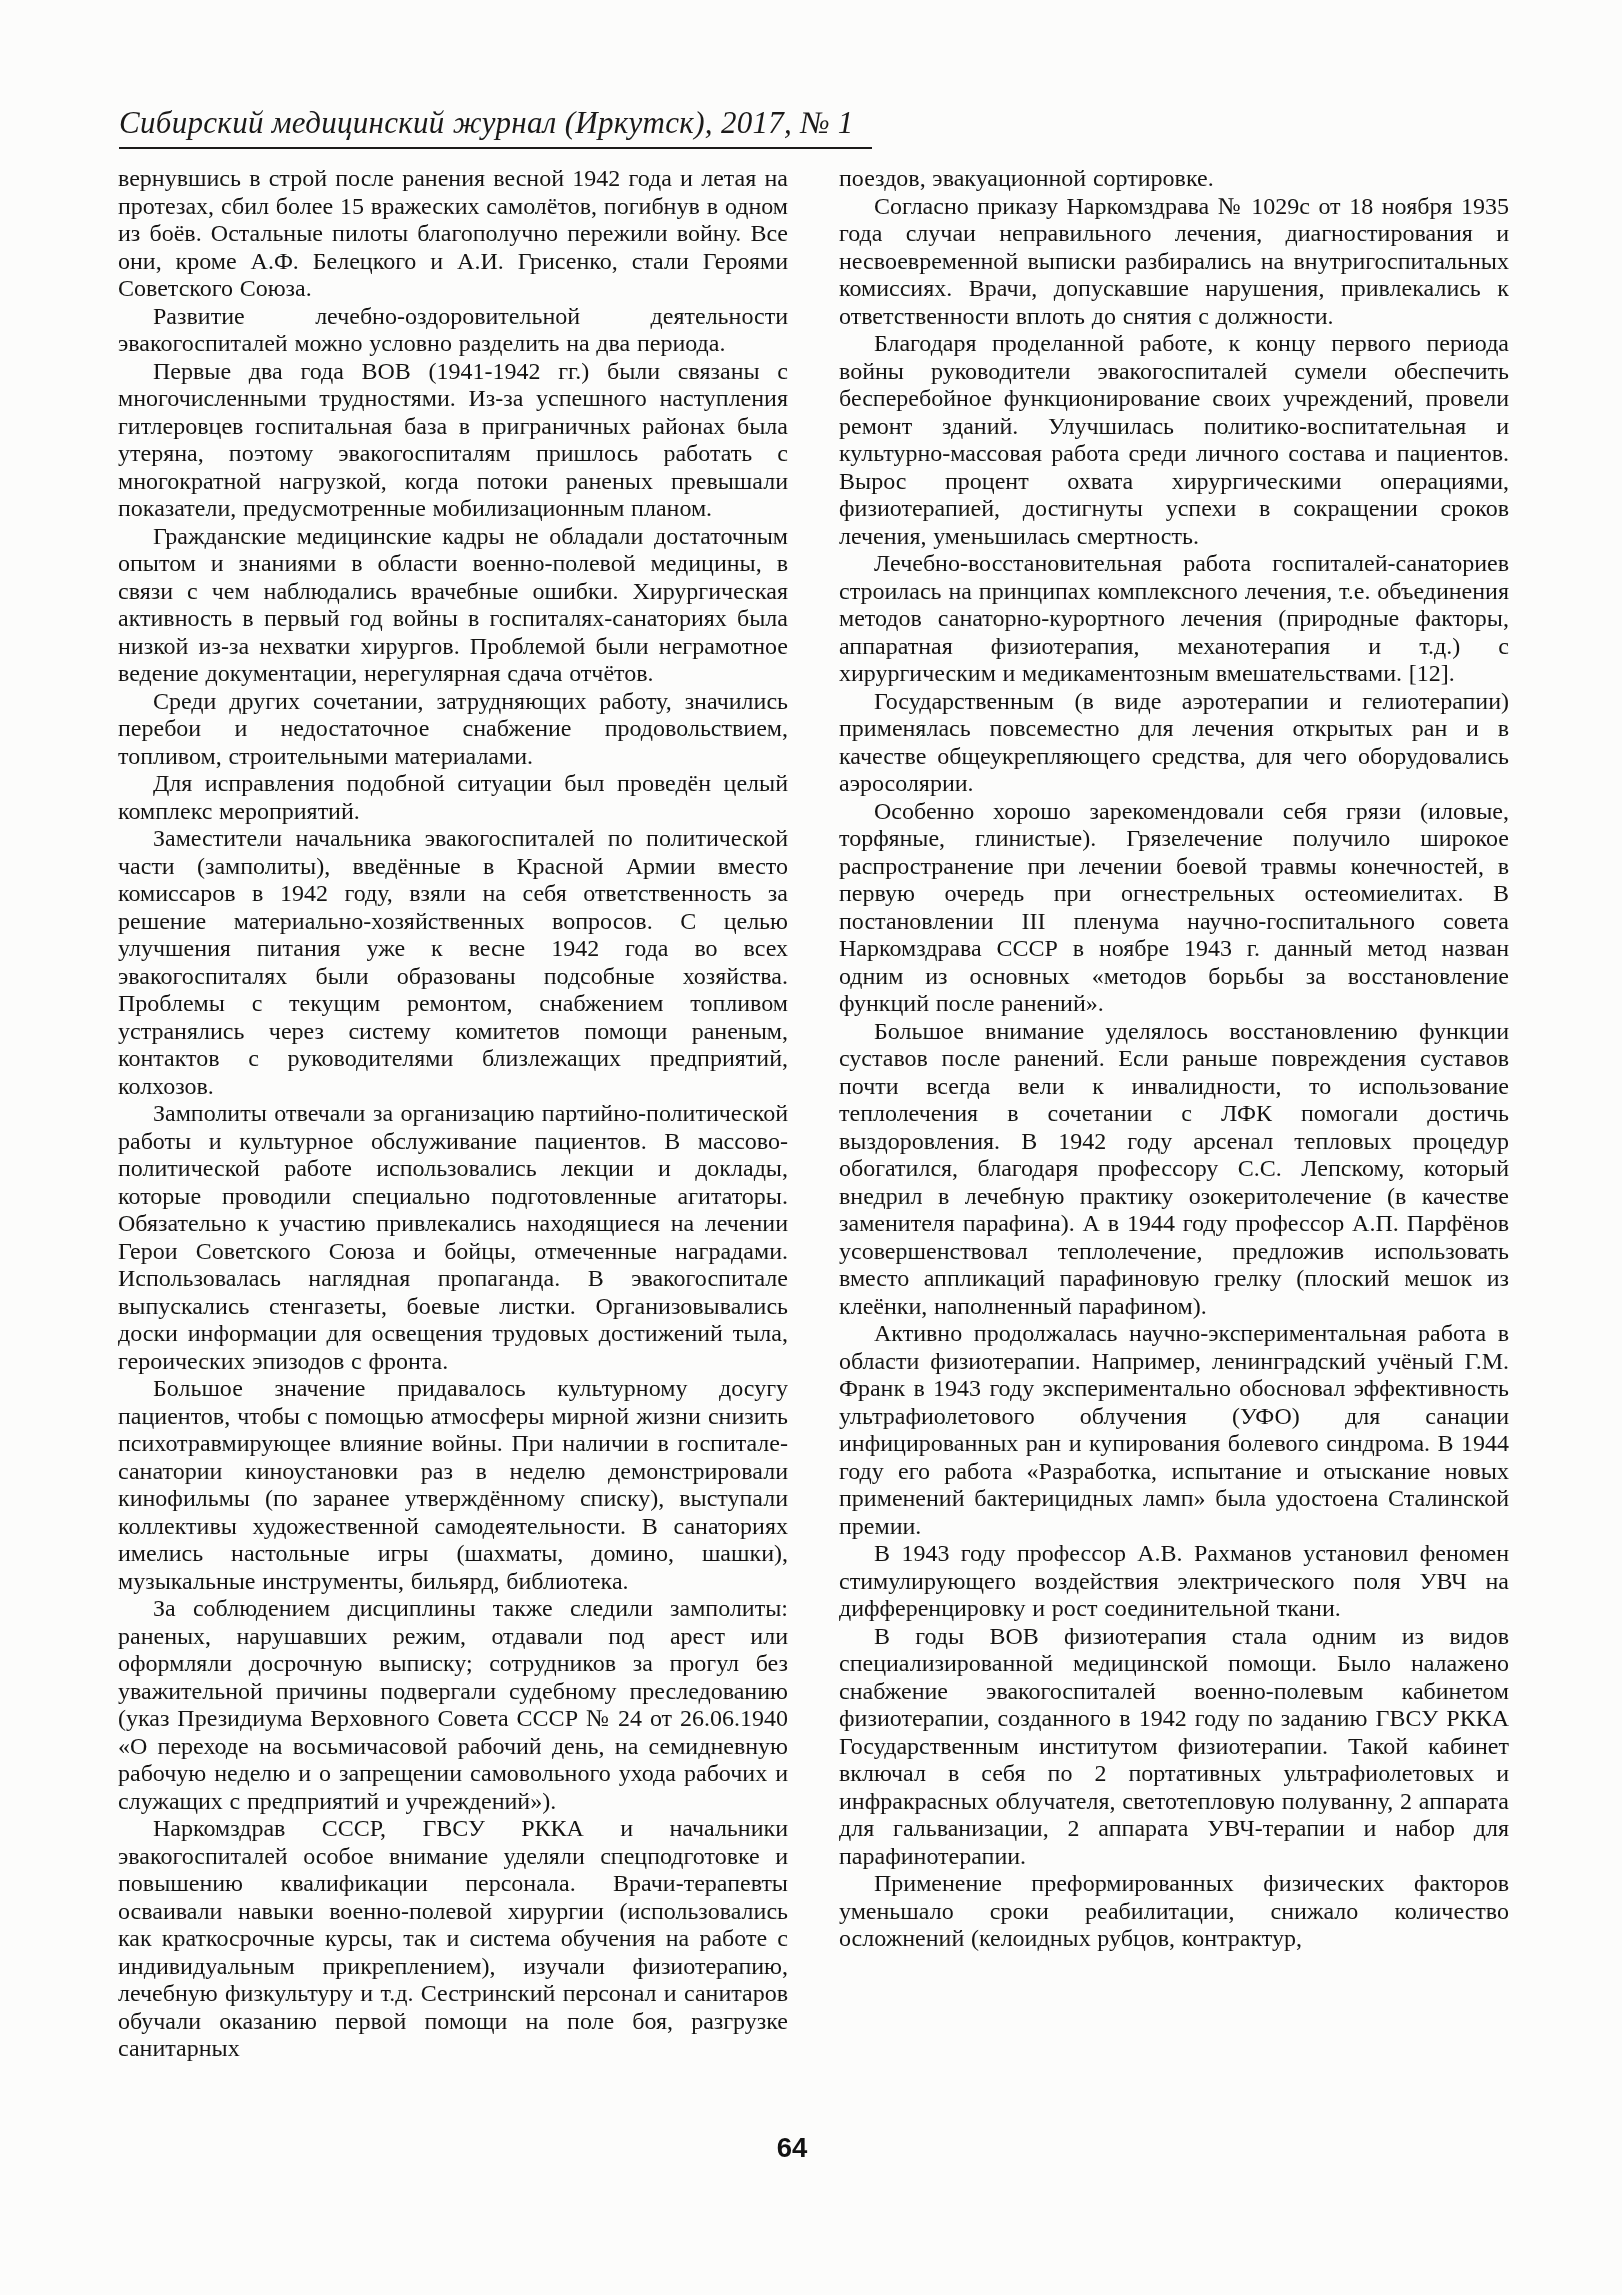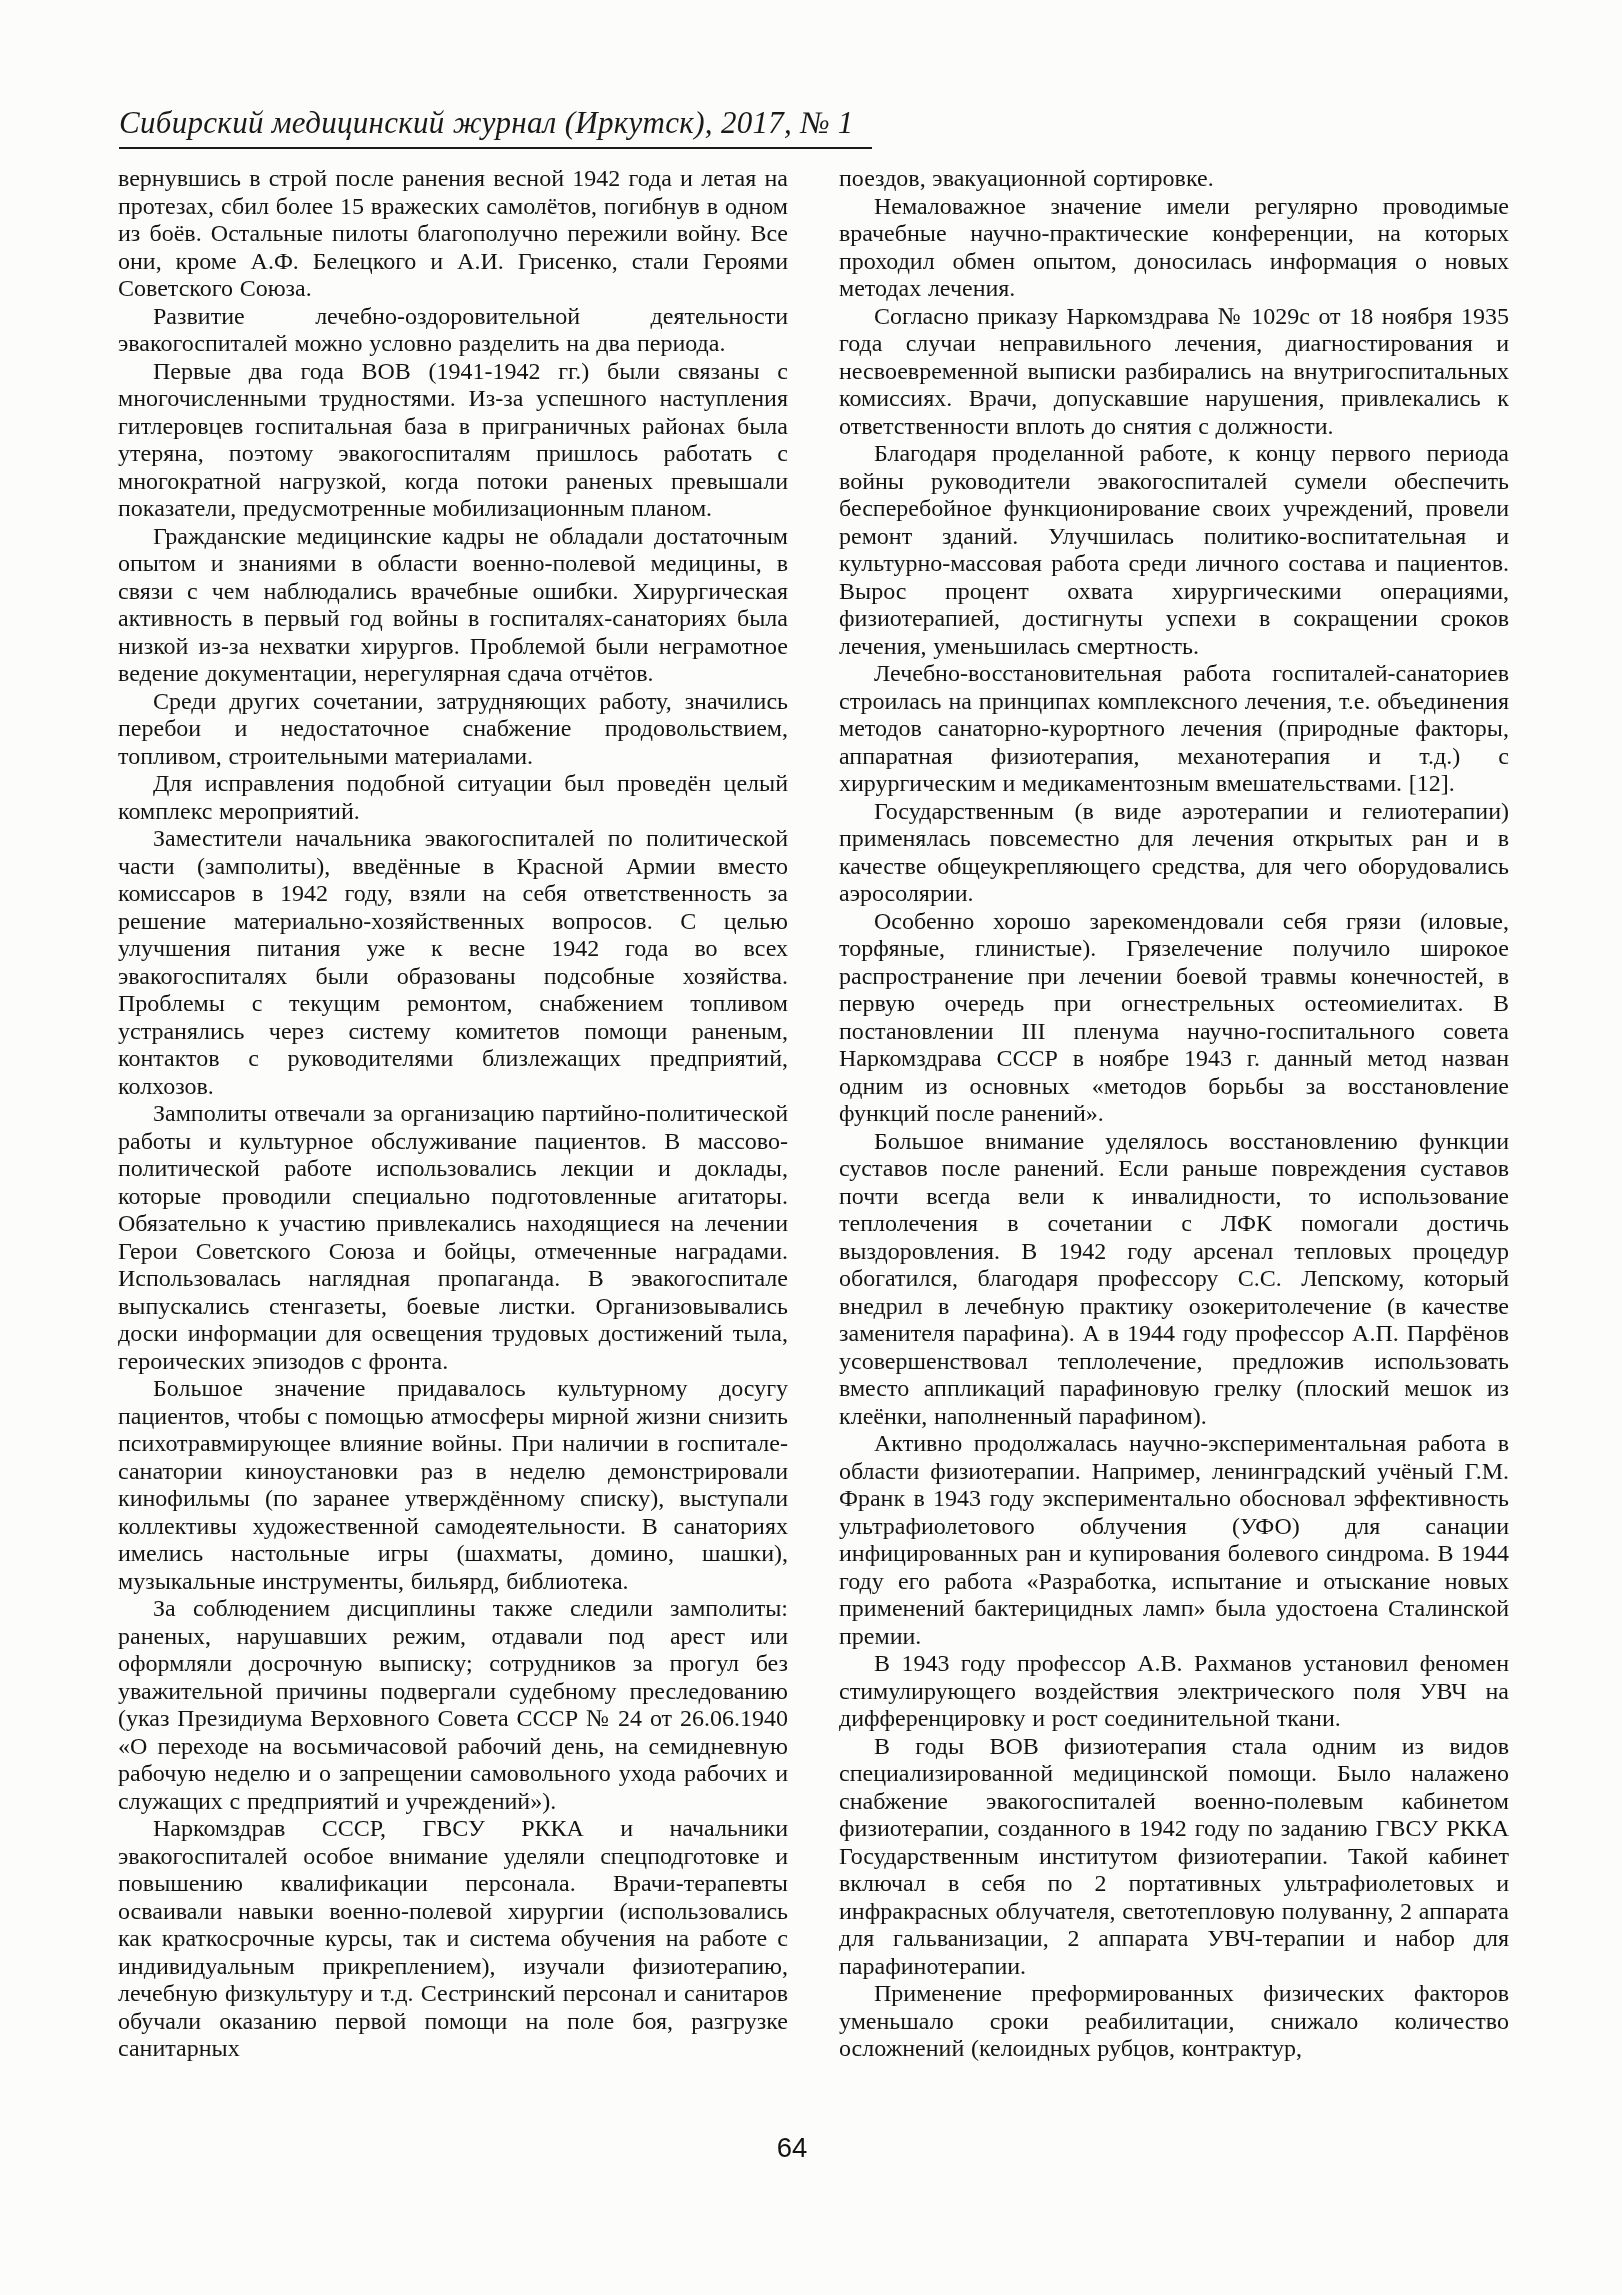--- a/index.html
+++ b/index.html
@@ -43,21 +43,21 @@
     text-indent: 35px;
     word-spacing: 0.7px;
   }
   .col p.no-indent { text-indent: 0; }
   .page-number {
     position: absolute;
     top: 2132px; left: 0;
     width: 1584px;
     text-align: center;
     font-family: "Liberation Sans", "DejaVu Sans", sans-serif;
-    font-weight: normal;
+    font-weight: bold;
     font-size: 27.5px;
     color: #121212;
   }
 </style>
 </head>
 <body>
 
 <div class="page">
 
   <div class="running-header">Сибирский медицинский журнал (Иркутск), 2017, № 1</div>
@@ -71,21 +71,20 @@
       <p>Для исправления подобной ситуации был проведён целый комплекс мероприятий.</p>
       <p>Заместители начальника эвакогоспиталей по политической части (замполиты), введённые в Красной Армии вместо комиссаров в 1942 году, взяли на себя ответственность за решение материально-хозяйственных вопросов. С целью улучшения питания уже к весне 1942 года во всех эвакогоспиталях были образованы подсобные хозяйства. Проблемы с текущим ремонтом, снабжением топливом устранялись через систему комитетов помощи раненым, контактов с руководителями близлежащих предприятий, колхозов.</p>
       <p>Замполиты отвечали за организацию партийно-политической работы и культурное обслуживание пациентов. В массово-политической работе использовались лекции и доклады, которые проводили специально подготовленные агитаторы. Обязательно к участию привлекались находящиеся на лечении Герои Советского Союза и бойцы, отмеченные наградами. Использовалась наглядная пропаганда. В эвакогоспитале выпускались стенгазеты, боевые листки. Организовывались доски информации для освещения трудовых достижений тыла, героических эпизодов с фронта.</p>
       <p>Большое значение придавалось культурному досугу пациентов, чтобы с помощью атмосферы мирной жизни снизить психотравмирующее влияние войны. При наличии в госпитале-санатории киноустановки раз в неделю демонстрировали кинофильмы (по заранее утверждённому списку), выступали коллективы художественной самодеятельности. В санаториях имелись настольные игры (шахматы, домино, шашки), музыкальные инструменты, бильярд, библиотека.</p>
       <p>За соблюдением дисциплины также следили замполиты: раненых, нарушавших режим, отдавали под арест или оформляли досрочную выписку; сотрудников за прогул без уважительной причины подвергали судебному преследованию (указ Президиума Верховного Совета СССР № 24 от 26.06.1940 «О переходе на восьмичасовой рабочий день, на семидневную рабочую неделю и о запрещении самовольного ухода рабочих и служащих с предприятий и учреждений»).</p>
       <p>Наркомздрав СССР, ГВСУ РККА и начальники эвакогоспиталей особое внимание уделяли спецподготовке и повышению квалификации персонала. Врачи-терапевты осваивали навыки военно-полевой хирургии (использовались как краткосрочные курсы, так и система обучения на работе с индивидуальным прикреплением), изучали физиотерапию, лечебную физкультуру и т.д. Сестринский персонал и санитаров обучали оказанию первой помощи на поле боя, разгрузке санитарных</p>
     </div>
 
   <div class="col col-right">
       <p class="no-indent">поездов, эвакуационной сортировке.</p>
-      <p>Немаловажное значение имели регулярно проводимые врачебные научно-практические конференции, на которых проходил обмен опытом, доносилась информация о новых методах лечения.</p>
       <p>Согласно приказу Наркомздрава № 1029с от 18 ноября 1935 года случаи неправильного лечения, диагностирования и несвоевременной выписки разбирались на внутригоспитальных комиссиях. Врачи, допускавшие нарушения, привлекались к ответственности вплоть до снятия с должности.</p>
       <p>Благодаря проделанной работе, к концу первого периода войны руководители эвакогоспиталей сумели обеспечить бесперебойное функционирование своих учреждений, провели ремонт зданий. Улучшилась политико-воспитательная и культурно-массовая работа среди личного состава и пациентов. Вырос процент охвата хирургическими операциями, физиотерапией, достигнуты успехи в сокращении сроков лечения, уменьшилась смертность.</p>
       <p>Лечебно-восстановительная работа госпиталей-санаториев строилась на принципах комплексного лечения, т.е. объединения методов санаторно-курортного лечения (природные факторы, аппаратная физиотерапия, механотерапия и т.д.) с хирургическим и медикаментозным вмешательствами. [12].</p>
       <p>Государственным (в виде аэротерапии и гелиотерапии) применялась повсеместно для лечения открытых ран и в качестве общеукрепляющего средства, для чего оборудовались аэросолярии.</p>
       <p>Особенно хорошо зарекомендовали себя грязи (иловые, торфяные, глинистые). Грязелечение получило широкое распространение при лечении боевой травмы конечностей, в первую очередь при огнестрельных остеомиелитах. В постановлении III пленума научно-госпитального совета Наркомздрава СССР в ноябре 1943 г. данный метод назван одним из основных «методов борьбы за восстановление функций после ранений».</p>
       <p>Большое внимание уделялось восстановлению функции суставов после ранений. Если раньше повреждения суставов почти всегда вели к инвалидности, то использование теплолечения в сочетании с ЛФК помогали достичь выздоровления. В 1942 году арсенал тепловых процедур обогатился, благодаря профессору С.С. Лепскому, который внедрил в лечебную практику озокеритолечение (в качестве заменителя парафина). А в 1944 году профессор А.П. Парфёнов усовершенствовал теплолечение, предложив использовать вместо аппликаций парафиновую грелку (плоский мешок из клеёнки, наполненный парафином).</p>
       <p>Активно продолжалась научно-экспериментальная работа в области физиотерапии. Например, ленинградский учёный Г.М. Франк в 1943 году экспериментально обосновал эффективность ультрафиолетового облучения (УФО) для санации инфицированных ран и купирования болевого синдрома. В 1944 году его работа «Разработка, испытание и отыскание новых применений бактерицидных ламп» была удостоена Сталинской премии.</p>
       <p>В 1943 году профессор А.В. Рахманов установил феномен стимулирующего воздействия электрического поля УВЧ на дифференцировку и рост соединительной ткани.</p>
       <p>В годы ВОВ физиотерапия стала одним из видов специализированной медицинской помощи. Было налажено снабжение эвакогоспиталей военно-полевым кабинетом физиотерапии, созданного в 1942 году по заданию ГВСУ РККА Государственным институтом физиотерапии. Такой кабинет включал в себя по 2 портативных ультрафиолетовых и инфракрасных облучателя, светотепловую полуванну, 2 аппарата для гальванизации, 2 аппарата УВЧ-терапии и набор для парафинотерапии.</p>
       <p>Применение преформированных физических факторов уменьшало сроки реабилитации, снижало количество осложнений (келоидных рубцов, контрактур,</p>

